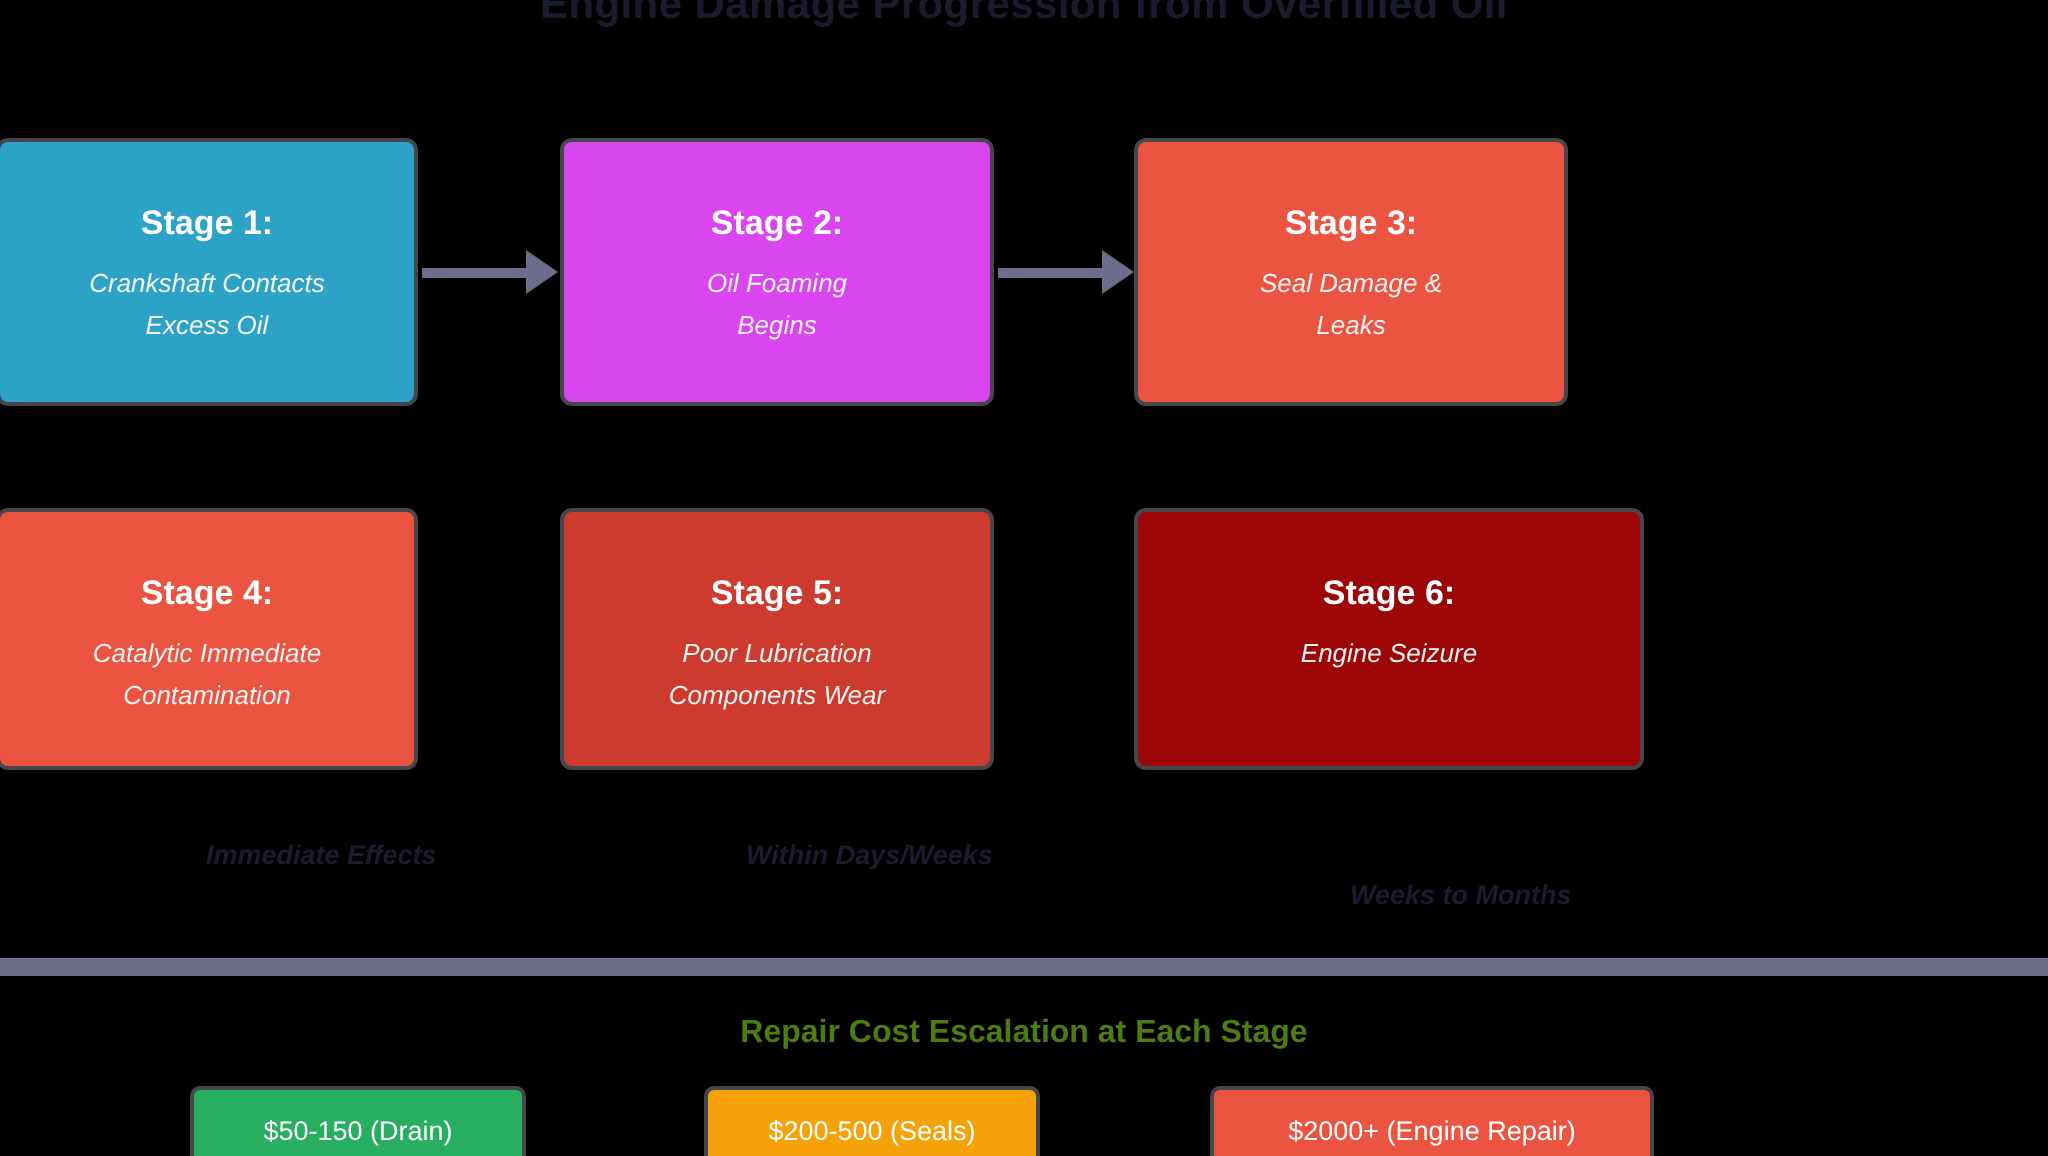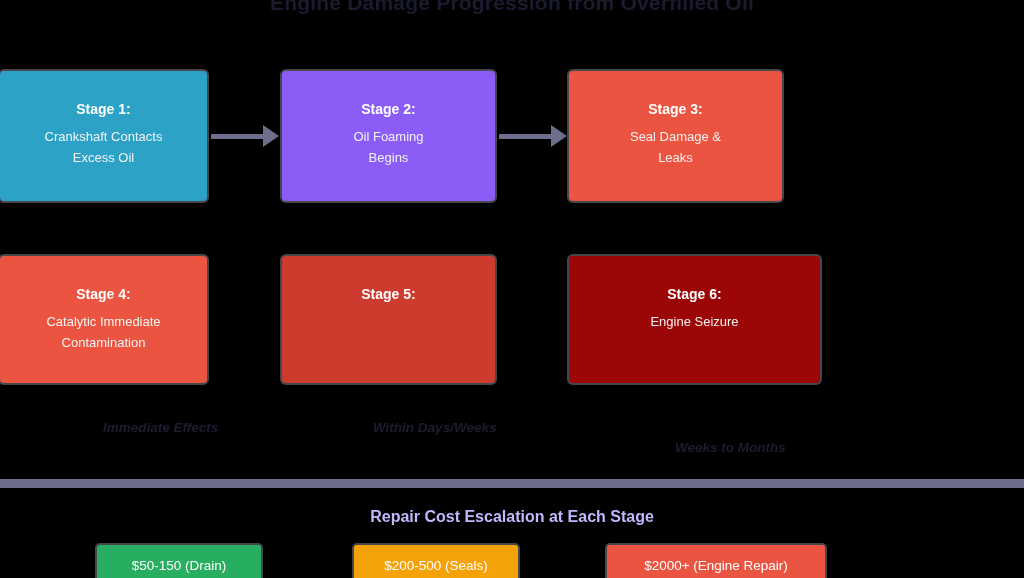--- a/index.html
+++ b/index.html
@@ -36,33 +36,34 @@
   .stage-box {
     position: absolute;
     border-radius: 4px;
     display: flex;
     flex-direction: column;
     align-items: center;
     padding-top: 28px;
     box-shadow: 0 0 0 2px rgba(128,128,140,0.55);
   }
   .stage-title {
-    font-size: 14px;
+    font-size: 17px;
     font-weight: bold;
     color: #ffffff;
     line-height: 1.5;
     margin-bottom: 6px;
     text-align: left;
   }
   .stage-desc {
     font-size: 13px;
     color: #f2f2f2;
     line-height: 1.63;
     text-align: center;
     white-space: pre-line;
+    font-style: italic;
   }
 
   
   .arrow {
     position: absolute;
     height: 30px;
     display: flex;
     align-items: center;
   }
   .arrow .shaft {
@@ -100,21 +101,21 @@
 
   
   .cost-heading {
     position: absolute;
     left: 0;
     top: 508px;
     width: 1024px;
     text-align: center;
     font-size: 16px;
     font-weight: bold;
-    color: #c4b5fd;
+    color: #4d7c0f;
     white-space: nowrap;
   }
   .cost-box {
     position: absolute;
     top: 545px;
     height: 40px;
     border-radius: 3px;
     display: flex;
     align-items: center;
     justify-content: center;
@@ -129,37 +130,39 @@
 
 <div id="canvas">
 
   <div class="main-title">Engine Damage Progression from Overfilled Oil</div>
 
   <div class="stage-box" id="box-0" style="left: 0px; top: 71px; width: 207px; height: 130px; background: rgb(43, 162, 198);">
     <div class="stage-title">Stage 1:</div>
     <div class="stage-desc">Crankshaft Contacts
 Excess Oil</div>
   </div>
-  <div class="stage-box" id="box-1" style="left: 282px; top: 71px; width: 213px; height: 130px; background: #8b5cf6;">
+  <div class="stage-box" id="box-1" style="left: 282px; top: 71px; width: 213px; height: 130px; background: #d946ef;">
     <div class="stage-title">Stage 2:</div>
     <div class="stage-desc">Oil Foaming
 Begins</div>
   </div>
   <div class="stage-box" id="box-2" style="left: 569px; top: 71px; width: 213px; height: 130px; background: rgb(234, 84, 64);">
     <div class="stage-title">Stage 3:</div>
     <div class="stage-desc">Seal Damage &amp;
 Leaks</div>
   </div>
   <div class="stage-box" id="box-3" style="left: 0px; top: 256px; width: 207px; height: 127px; background: rgb(234, 84, 64);">
     <div class="stage-title">Stage 4:</div>
     <div class="stage-desc">Catalytic Immediate
 Contamination</div>
   </div>
   <div class="stage-box" id="box-4" style="left: 282px; top: 256px; width: 213px; height: 127px; background: rgb(204, 59, 46);">
     <div class="stage-title">Stage 5:</div>
+    <div class="stage-desc">Poor Lubrication
+Components Wear</div>
   </div>
   <div class="stage-box" id="box-5" style="left: 569px; top: 256px; width: 251px; height: 127px; background: rgb(156, 6, 6);">
     <div class="stage-title">Stage 6:</div>
     <div class="stage-desc">Engine Seizure</div>
   </div>
 
   <div class="arrow" id="arrow-0" style="left: 211px; top: 121px; width: 68px;">
     <div class="shaft" style="background: rgb(109, 109, 140);"></div>
     <div class="head" style="border-left-color: rgb(109, 109, 140);"></div>
   </div>

